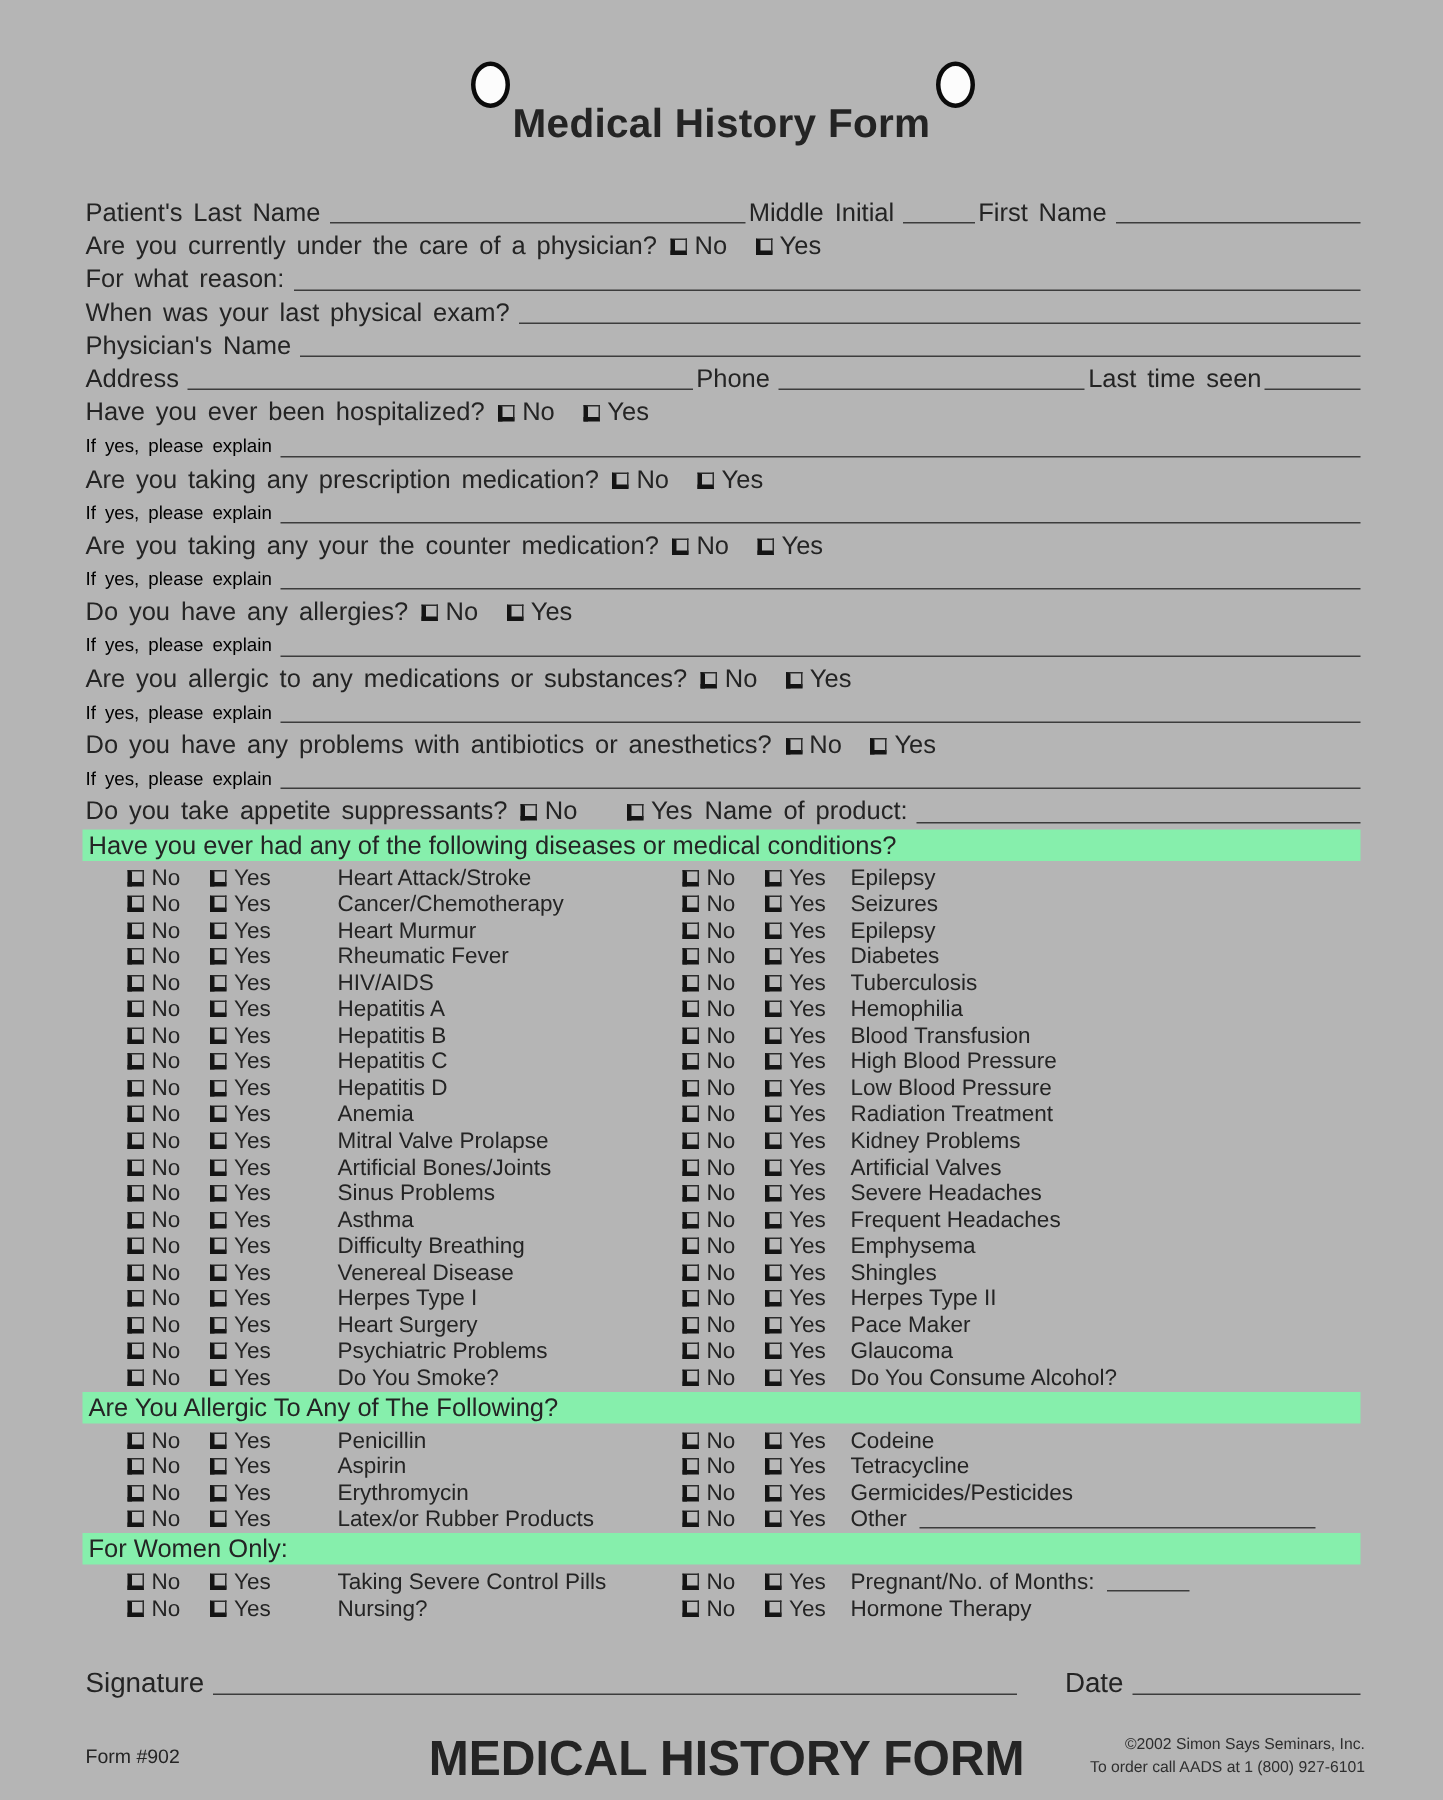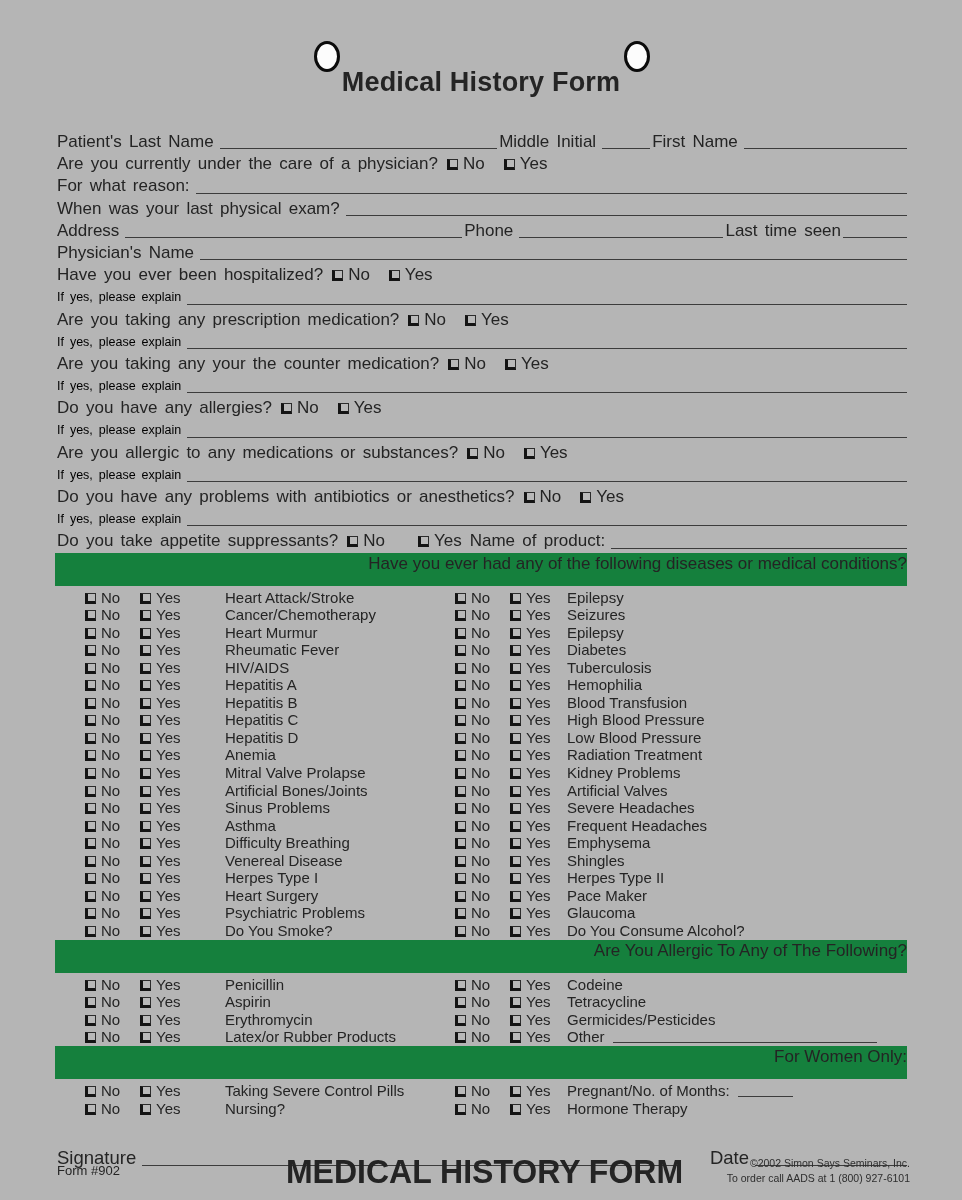--- a/index.html
+++ b/index.html
@@ -61,28 +61,27 @@
     border: 1.3px solid #2c2c2c;
     border-left: 3px solid #141414;
     border-bottom: 3px solid #141414;
     vertical-align: -1px;
     margin-right: 5px;
     background: #b9b9b9;
   }
   .after-yes { margin-left: 8px; }
   
   .band {
-    height: 33px; line-height: 21px;
-    background: #15803d;
+    height: 21px; line-height: 21px;
+    background: #86efac;
     font-size: 17px;
     padding-left: 4px;
     margin: 0 0 3px -2px;
     width: 852px;
     white-space: nowrap;
-    text-align: right;
   }
   
   .t-row {
     display: flex; align-items: baseline;
     height: 17.55px; line-height: 17.55px;
     font-size: 15px; white-space: nowrap;
   }
   .check-table.women .t-row { height: 18px; line-height: 18px; }
   .pair { display: flex; align-items: baseline; }
   .pair.left  { flex: none; width: 398px; padding-left: 28px; }
@@ -153,31 +152,31 @@
       <span class="lbl">For what reason:</span>
       <span class="blank f10"></span>
     </div>
 
     <div class="r">
       <span class="lbl">When was your last physical exam?</span>
       <span class="blank f10"></span>
     </div>
 
     <div class="r">
+      <span class="lbl">Physician's Name</span>
+      <span class="blank f10"></span>
+    </div>
+
+    <div class="r">
       <span class="lbl">Address</span>
       <span class="blank f165"></span>
       <span class="lbl">Phone</span>
       <span class="blank f10"></span>
       <span class="lbl">Last time seen</span>
       <span class="blank w70"></span>
-    </div>
-
-    <div class="r">
-      <span class="lbl">Physician's Name</span>
-      <span class="blank f10"></span>
     </div>
 
     <div class="r">
       <span class="lbl">Have you ever been hospitalized?</span>
       <span class="nv"><span class="cb"></span><span>No</span></span>
       <span class="nv"><span class="cb"></span><span>Yes</span></span>
     </div>
     <div class="r small">
       <span class="lbl">If yes, please explain</span>
       <span class="blank f10"></span>

